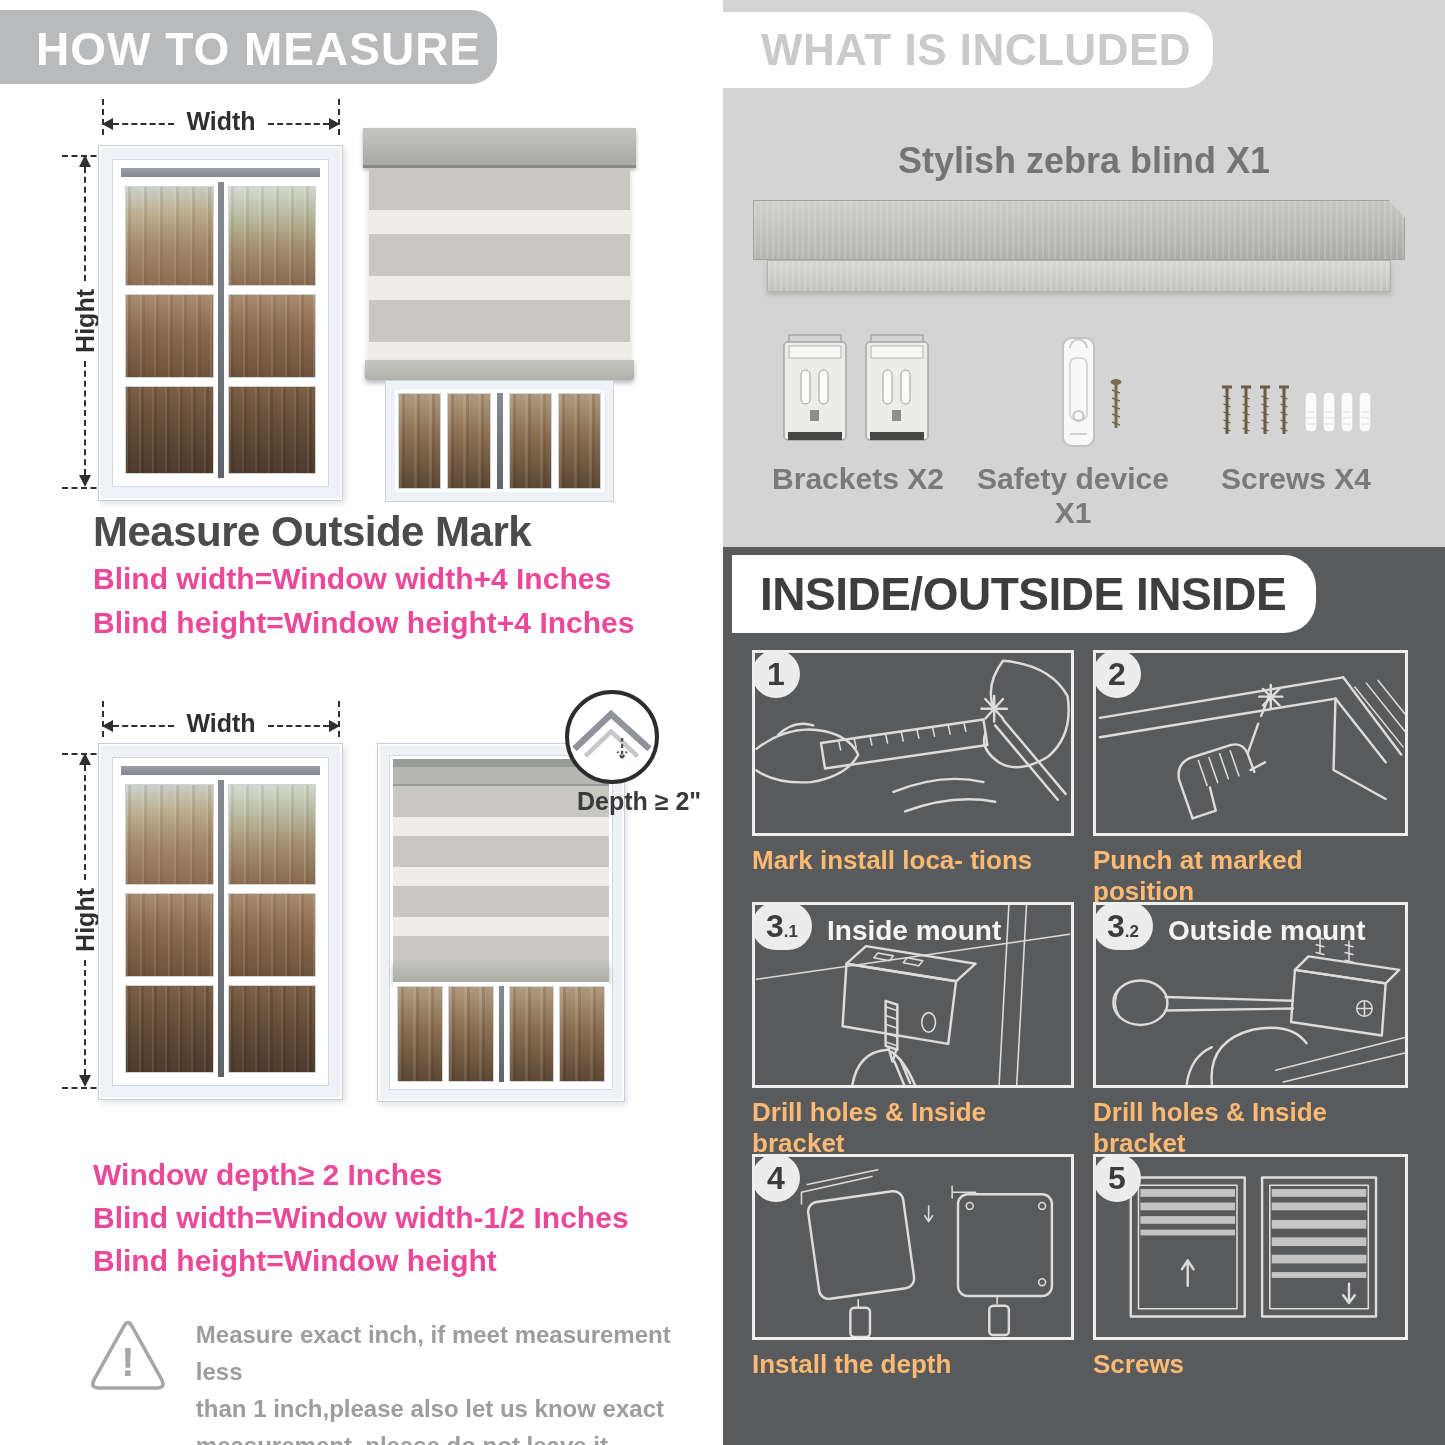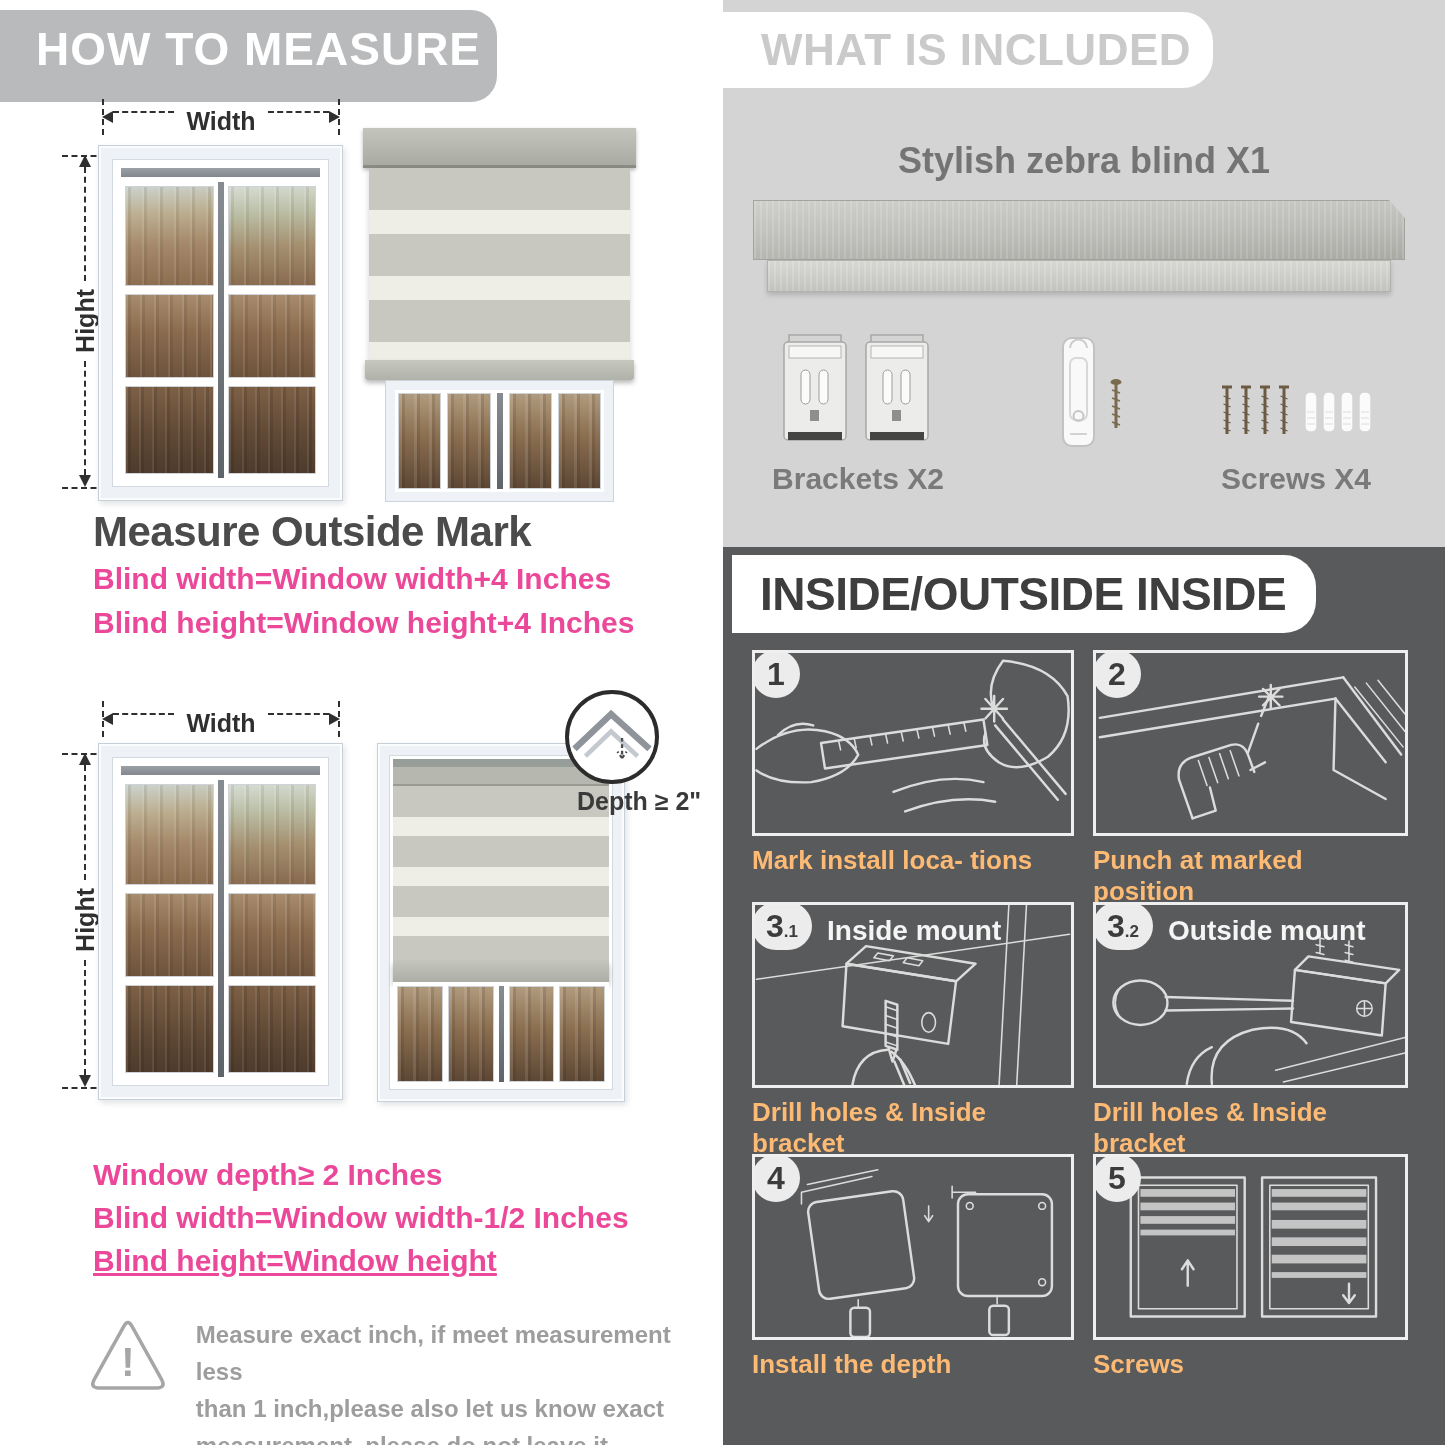--- a/index.html
+++ b/index.html
@@ -3,30 +3,30 @@
 <meta charset="utf-8">
 <style>
   * { margin:0; padding:0; box-sizing:border-box; }
   body { background:#fff; }
   .canvas { position:relative; width:1445px; height:1445px; background:#fff; overflow:hidden;
             font-family:"Liberation Sans", sans-serif; }
 
   
   .left { position:absolute; left:0; top:0; width:723px; height:1445px; background:#fff; }
 
-  .how-header { position:absolute; left:0; top:10px; width:497px; height:92px;
+  .how-header { position:absolute; left:0; top:10px; width:497px; height:74px;
     background:#b9babc; border-radius:0 26px 26px 0; color:#fff; font-size:46px; font-weight:bold;
     line-height:78px; padding-left:36px; letter-spacing:1px; }
 
   .fig { position:absolute; left:0; width:723px; }
   .fig1 { top:95px; height:412px; }
   .fig2 { top:695px; height:408px; }
 
   
-  .harrow { position:absolute; display:flex; align-items:flex-start; }
+  .harrow { position:absolute; display:flex; align-items:center; }
   .harrow .line { flex:1; border-top:2px dashed #2f2f2f; height:0; }
   .ah { width:0; height:0; border-style:solid; flex:none; }
   .ah.l { border-width:6px 11px 6px 0; border-color:transparent #2f2f2f transparent transparent; }
   .ah.r { border-width:6px 0 6px 11px; border-color:transparent transparent transparent #2f2f2f; }
   .ah.u { border-width:0 6px 12px 6px; border-color:transparent transparent #2f2f2f transparent; }
   .ah.d { border-width:12px 6px 0 6px; border-color:#2f2f2f transparent transparent transparent; }
   .harrow .lbl { margin:0 12px; font-size:25px; font-weight:bold; color:#2f2f2f; line-height:1; transform:translateY(-2px); }
   .vtick { position:absolute; width:0; height:36px; border-left:2px dashed #2f2f2f; }
   .htick { position:absolute; width:44px; height:0; border-top:2px dashed #2f2f2f; }
   .varrow { position:absolute; display:flex; flex-direction:column; align-items:center; width:14px; }
@@ -275,21 +275,21 @@
           <path d="M6 60 L46 22 L88 60" fill="none" stroke="#8e949a" stroke-width="7"></path>
           <path d="M18 68 L46 41 L75 68" fill="none" stroke="#c3c9ce" stroke-width="5"></path>
           <path d="M58 48 v22 m0 0 l-5 -7 m5 7 l5 -7" fill="none" stroke="#4a4a4a" stroke-width="2.5" stroke-dasharray="4 3"></path>
         </svg>
       </div>
       <div class="depth-lbl">Depth ≥ 2"</div>
     </div>
 
     <div class="bodyline" style="top:1158px;">Window depth≥ 2 Inches</div>
     <div class="bodyline" style="top:1201px;">Blind width=Window width-1/2 Inches</div>
-    <div class="bodyline" style="top:1244px;text-decoration:underline;">Blind height=Window height</div>
+    <div class="bodyline" style="top:1244px;">Blind height=Window height</div>
 
     <div class="warning">
       <svg width="80" height="78" viewBox="0 0 80 78">
         <path d="M36 10 Q40 3 44 10 L74 64 Q78 72 69 72 L11 72 Q2 72 6 64 Z" fill="none" stroke="#a6a6a6" stroke-width="3.5" stroke-linejoin="round"></path>
         <text x="40" y="60" text-anchor="middle" font-size="40" font-weight="bold" fill="#a6a6a6">!</text>
       </svg>
       <div class="warn-text">
         <div>Measure exact inch, if meet measurement less</div>
         <div>than 1 inch,please also let us know exact</div>
         <div>measurement, please do not leave it</div>
@@ -376,20 +376,21 @@
         </g>
         <g stroke="#dedede" stroke-width="1.2" fill="none">
           <path d="M86 28 h8 M86 34 h8 M86 40 h8"></path>
             <path d="M104 28 h8 M104 34 h8 M104 40 h8"></path>
           <path d="M122 28 h8 M122 34 h8 M122 40 h8"></path>
             <path d="M140 28 h8 M140 34 h8 M140 40 h8"></path>
         </g>
       </svg>
 
       <div class="item-label" style="left:40px; width:190px;">Brackets X2</div>
+      <div class="item-label" style="left:238px; width:224px;">Safety device X1</div>
       <div class="item-label" style="left:480px; width:186px;">Screws X4</div>
     </div>
 
     <div class="mount">
       <div class="mount-header">INSIDE/OUTSIDE INSIDE</div>
 
       <div class="mrow r1">
         <div class="step">
           <div class="panel">
             <span class="badge">1</span>

